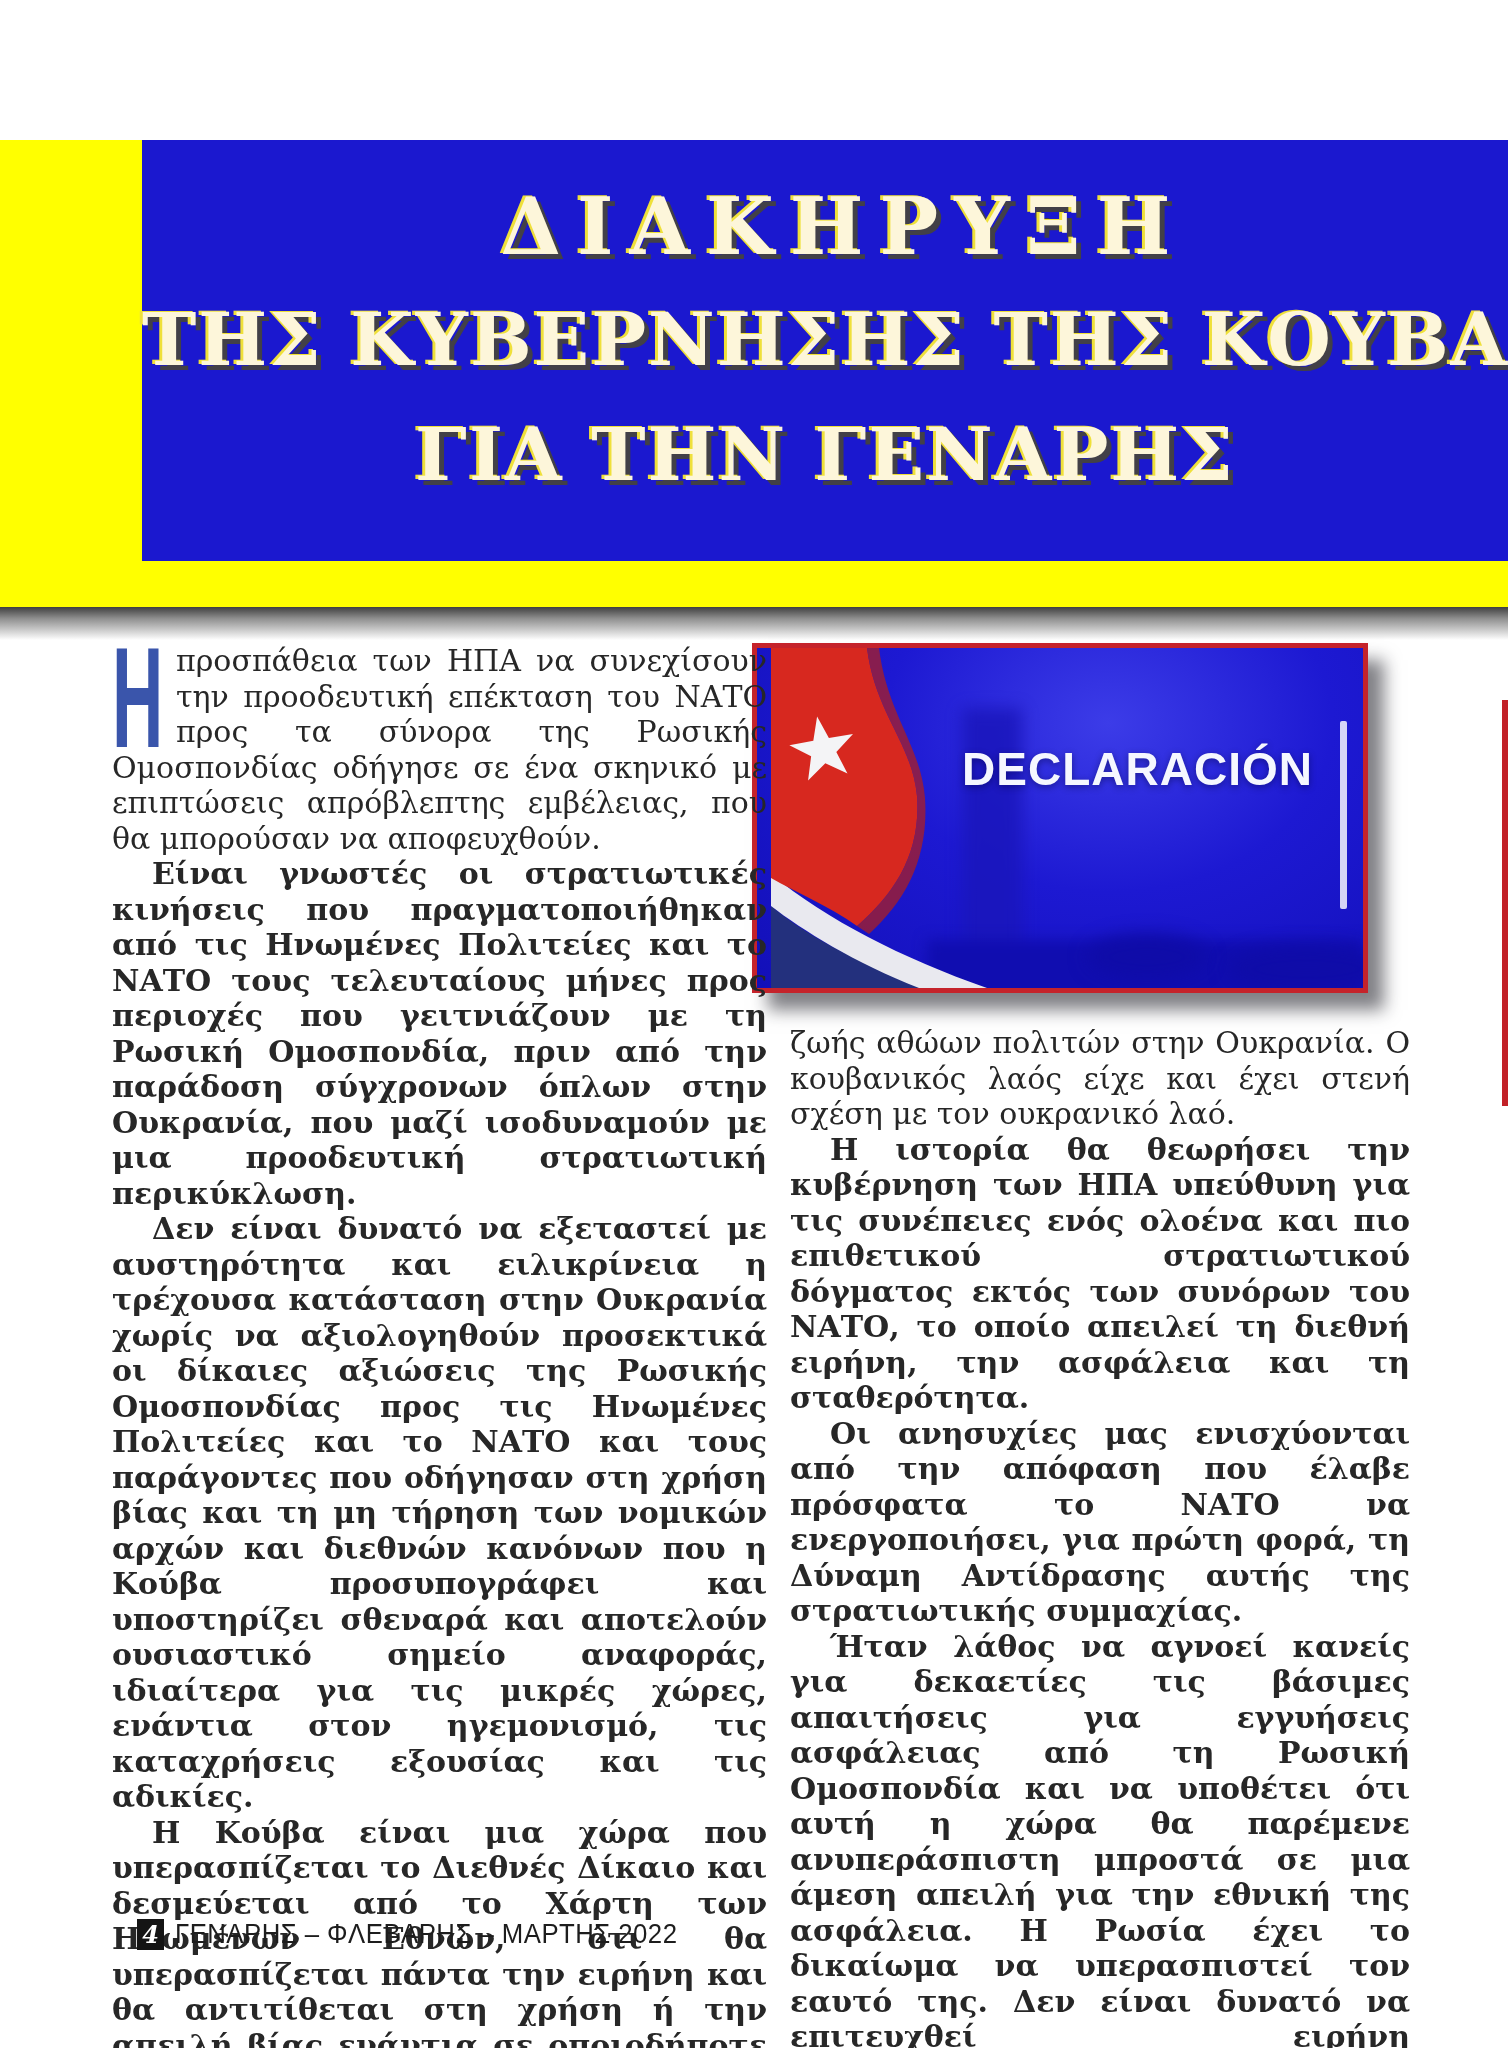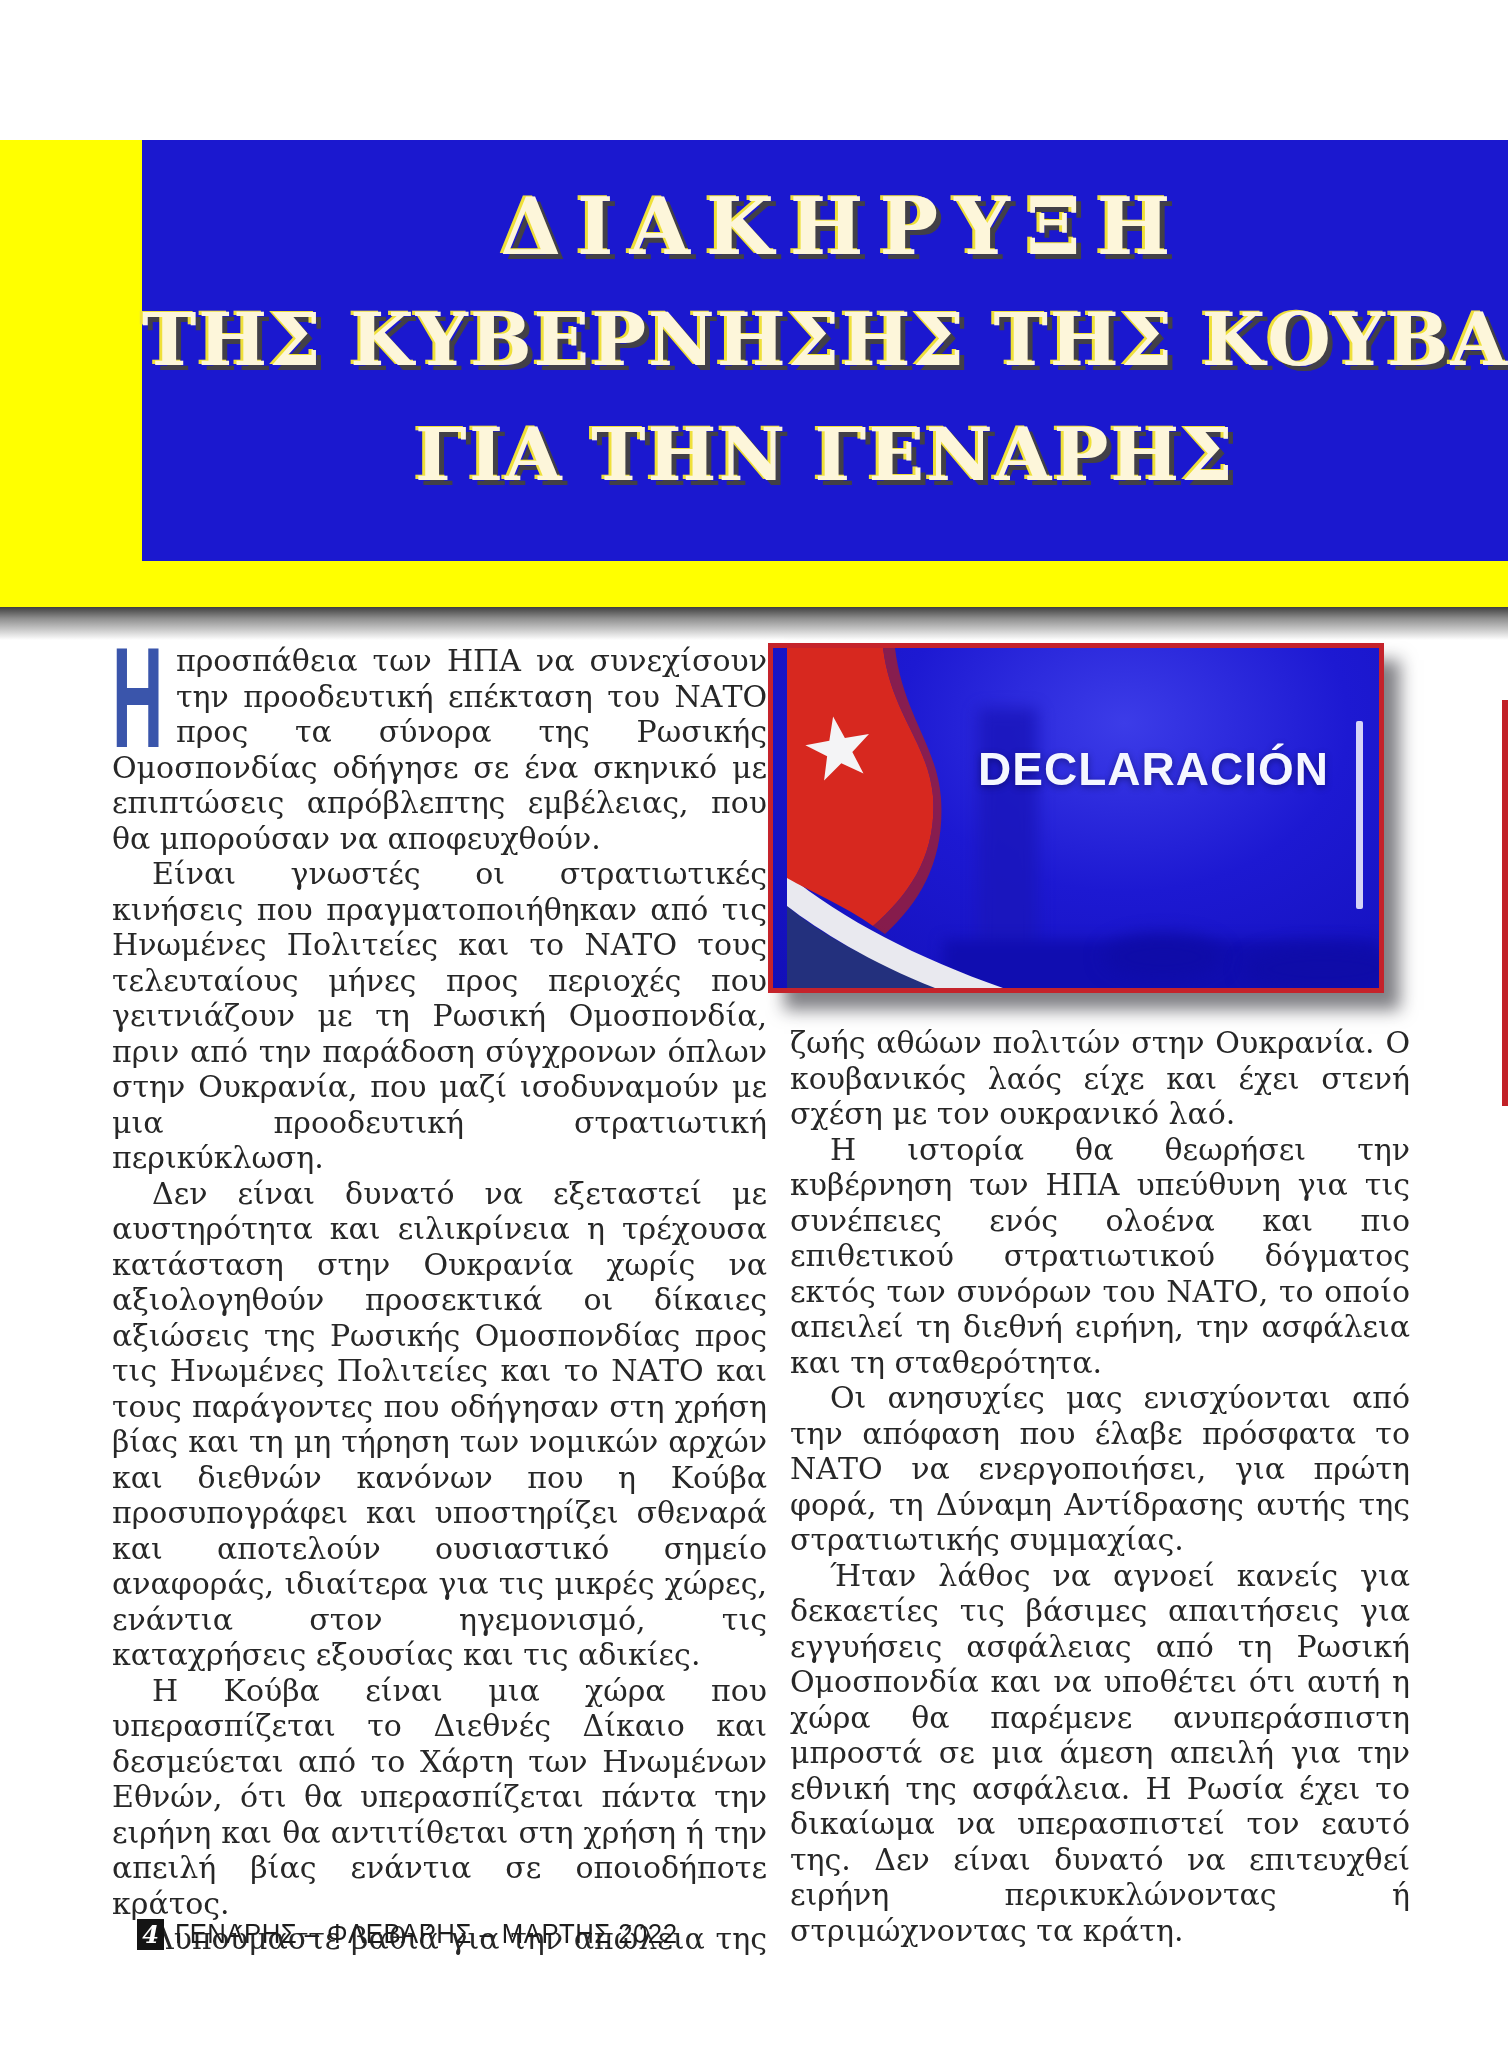--- a/index.html
+++ b/index.html
@@ -27,21 +27,21 @@
   }
   .title-1{top:48px;font-size:78px;letter-spacing:16px;padding-left:37px;}
   .title-2{top:163px;font-size:73px;letter-spacing:2px;}
   .title-3{top:278px;font-size:73px;letter-spacing:2px;}
   .header-shadow{
     position:absolute;left:0;top:607px;width:1508px;height:33px;
     background:linear-gradient(to bottom,#3f3f3f 0%,#8f8f8f 35%,#ffffff 100%);
   }
   
   .photo{
-    position:absolute;left:768px;top:643px;width:606px;height:340px;
+    position:absolute;left:752px;top:643px;width:606px;height:340px;
     border:5px solid var(--photo-border-red,#c5232b);
     background:radial-gradient(ellipse at 58% 22%, #3c3ce8 0%, #1d19d2 45%, #120fb8 100%);
     box-shadow:16px 17px 16px rgba(25,25,35,0.55);
     overflow:hidden;
   }
   .ph-tower{
     position:absolute;left:205px;top:60px;width:60px;height:280px;
     background:#1a16bc;filter:blur(8px);opacity:.85;
   }
   .ph-band{
@@ -66,21 +66,21 @@
   .edge-strip{
     position:absolute;left:1502px;top:700px;width:6px;height:406px;
     background:var(--edge-strip-red,#c22128);
   }
   
   .col{position:absolute;color:var(--body-text,#272727);}
   .col p{
     margin:0;font-size:30px;line-height:35.5px;text-align:justify;
     font-family:"DejaVu Serif",serif;
   }
-  .col p.indent{text-indent:40px;}
+  .col p.indent{text-indent:40px;font-weight:bold;}
   .col p.justify-last{text-align-last:justify;}
   .col-left{left:112px;top:643px;width:655px;}
   .col-right{left:790px;top:1025px;width:620px;}
   .dropcap{
     float:left;width:54px;height:101px;overflow:visible;
     font-family:"Liberation Sans",sans-serif;font-weight:bold;
     font-size:142px;line-height:101px;
     color:var(--dropcap-blue,#3a55ab);
     transform:scaleX(0.5);transform-origin:left top;
     margin:4px 10px 0 0;

